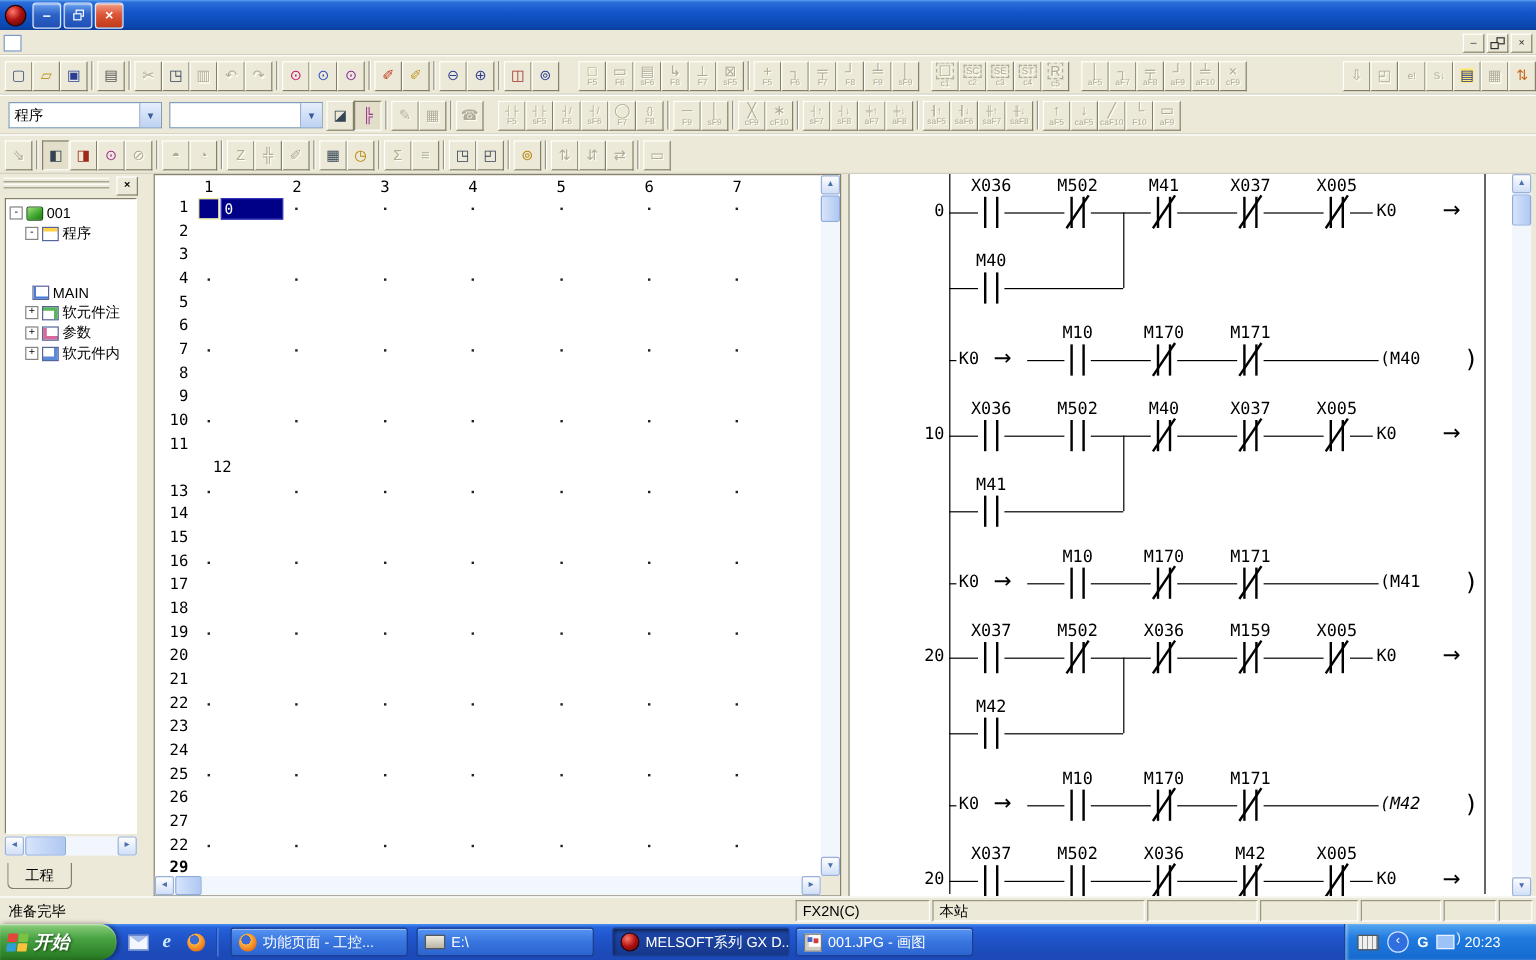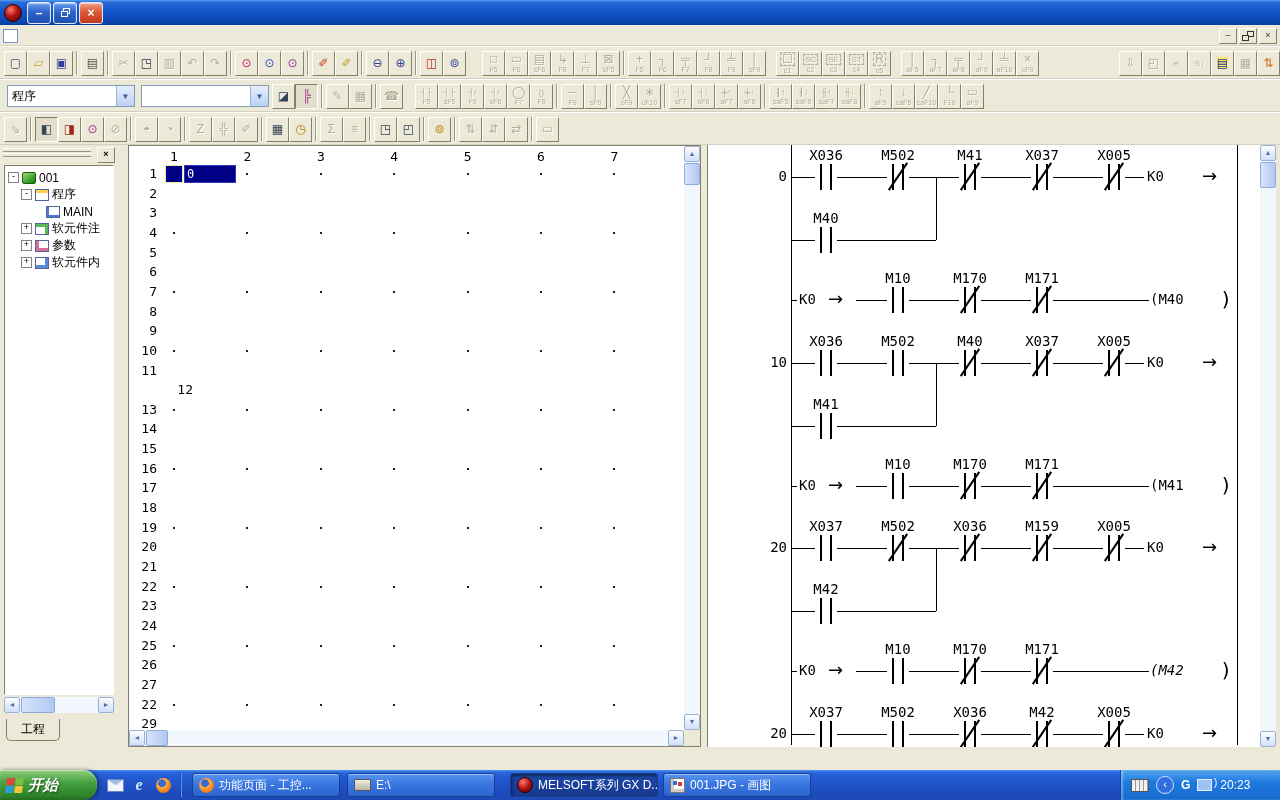--- a/index.html
+++ b/index.html
@@ -555,21 +555,21 @@
           <div class="trow" style="padding-left: 3px;">
             <span class="texp">-</span>
             <span class="ticn project"></span>
             <span>001</span>
           </div>
           <div class="trow" style="padding-left: 16px;">
             <span class="texp">-</span>
             <span class="ticn program"></span>
             <span>程序</span>
           </div>
-          <div class="trow" style="padding-left: 41px;">
+          <div class="trow" style="padding-left: 22px; margin-top: 32px;">
             <span class="ticn main"></span>
             <span>MAIN</span>
           </div>
           <div class="trow" style="padding-left: 16px;">
             <span class="texp">+</span>
             <span class="ticn comment"></span>
             <span>软元件注</span>
           </div>
           <div class="trow" style="padding-left: 16px;">
             <span class="texp">+</span>
@@ -620,21 +620,21 @@
         <div class="sfc-rowhdr" style="top: 373.7px;">19</div>
         <div class="sfc-rowhdr" style="top: 393.35px;">20</div>
         <div class="sfc-rowhdr" style="top: 413px;">21</div>
         <div class="sfc-rowhdr" style="top: 432.65px;">22</div>
         <div class="sfc-rowhdr" style="top: 452.3px;">23</div>
         <div class="sfc-rowhdr" style="top: 471.95px;">24</div>
         <div class="sfc-rowhdr" style="top: 491.6px;">25</div>
         <div class="sfc-rowhdr" style="top: 511.25px;">26</div>
         <div class="sfc-rowhdr" style="top: 530.9px;">27</div>
         <div class="sfc-rowhdr" style="top: 550.55px;">22</div>
-        <div class="sfc-rowhdr" style="top: 570.2px;">29</div>
+        <div class="sfc-rowhdr" style="top: 570.2px; font-weight: bold;">29</div>
         <div class="sfc-dot" style="left: 44px; top: 27px;"></div>
         <div class="sfc-dot" style="left: 117.4px; top: 27px;"></div>
         <div class="sfc-dot" style="left: 190.8px; top: 27px;"></div>
         <div class="sfc-dot" style="left: 264.2px; top: 27px;"></div>
         <div class="sfc-dot" style="left: 337.6px; top: 27px;"></div>
         <div class="sfc-dot" style="left: 411px; top: 27px;"></div>
         <div class="sfc-dot" style="left: 484.4px; top: 27px;"></div>
         <div class="sfc-dot" style="left: 44px; top: 85.95px;"></div>
         <div class="sfc-dot" style="left: 117.4px; top: 85.95px;"></div>
         <div class="sfc-dot" style="left: 190.8px; top: 85.95px;"></div>
@@ -920,20 +920,30 @@
         <div class="lnum" style="left: 19px; top: 580px;">20</div>
       </div>
     <div id="ladvsb">
         <div class="sb-track" style="left: 0px; top: 0px; width: 16px; height: 602px;"></div>
         <div class="sb-btn" style="left: 0px; top: 0px;">▲</div>
         <div class="sb-thumb" style="left: 0px; top: 17px; width: 16px; height: 26px;"></div>
         <div class="sb-btn" style="left: 0px; top: 586px;">▼</div>
       </div>
   </div>
 
+  <div id="statusbar">
+    <div id="smsg">准备完毕</div>
+    <div class="sfield" style="width:112px">FX2N(C)</div>
+    <div class="sfield" style="width:177px">本站</div>
+    <div class="sfield" style="width:92px"></div>
+    <div class="sfield" style="width:82px"></div>
+    <div class="sfield" style="width:67px"></div>
+    <div class="sfield" style="width:44px"></div>
+    <div class="sfield" style="width:28px"></div>
+  </div>
 
   <div id="taskbar">
     <div id="startbtn">
       <span id="winflag">
         <span style="background:#e4443c"></span>
           <span style="background:#7bc143"></span>
         <span style="background:#2e9fd4"></span>
           <span style="background:#f8c33a"></span>
       </span>
       <span>开始</span>

